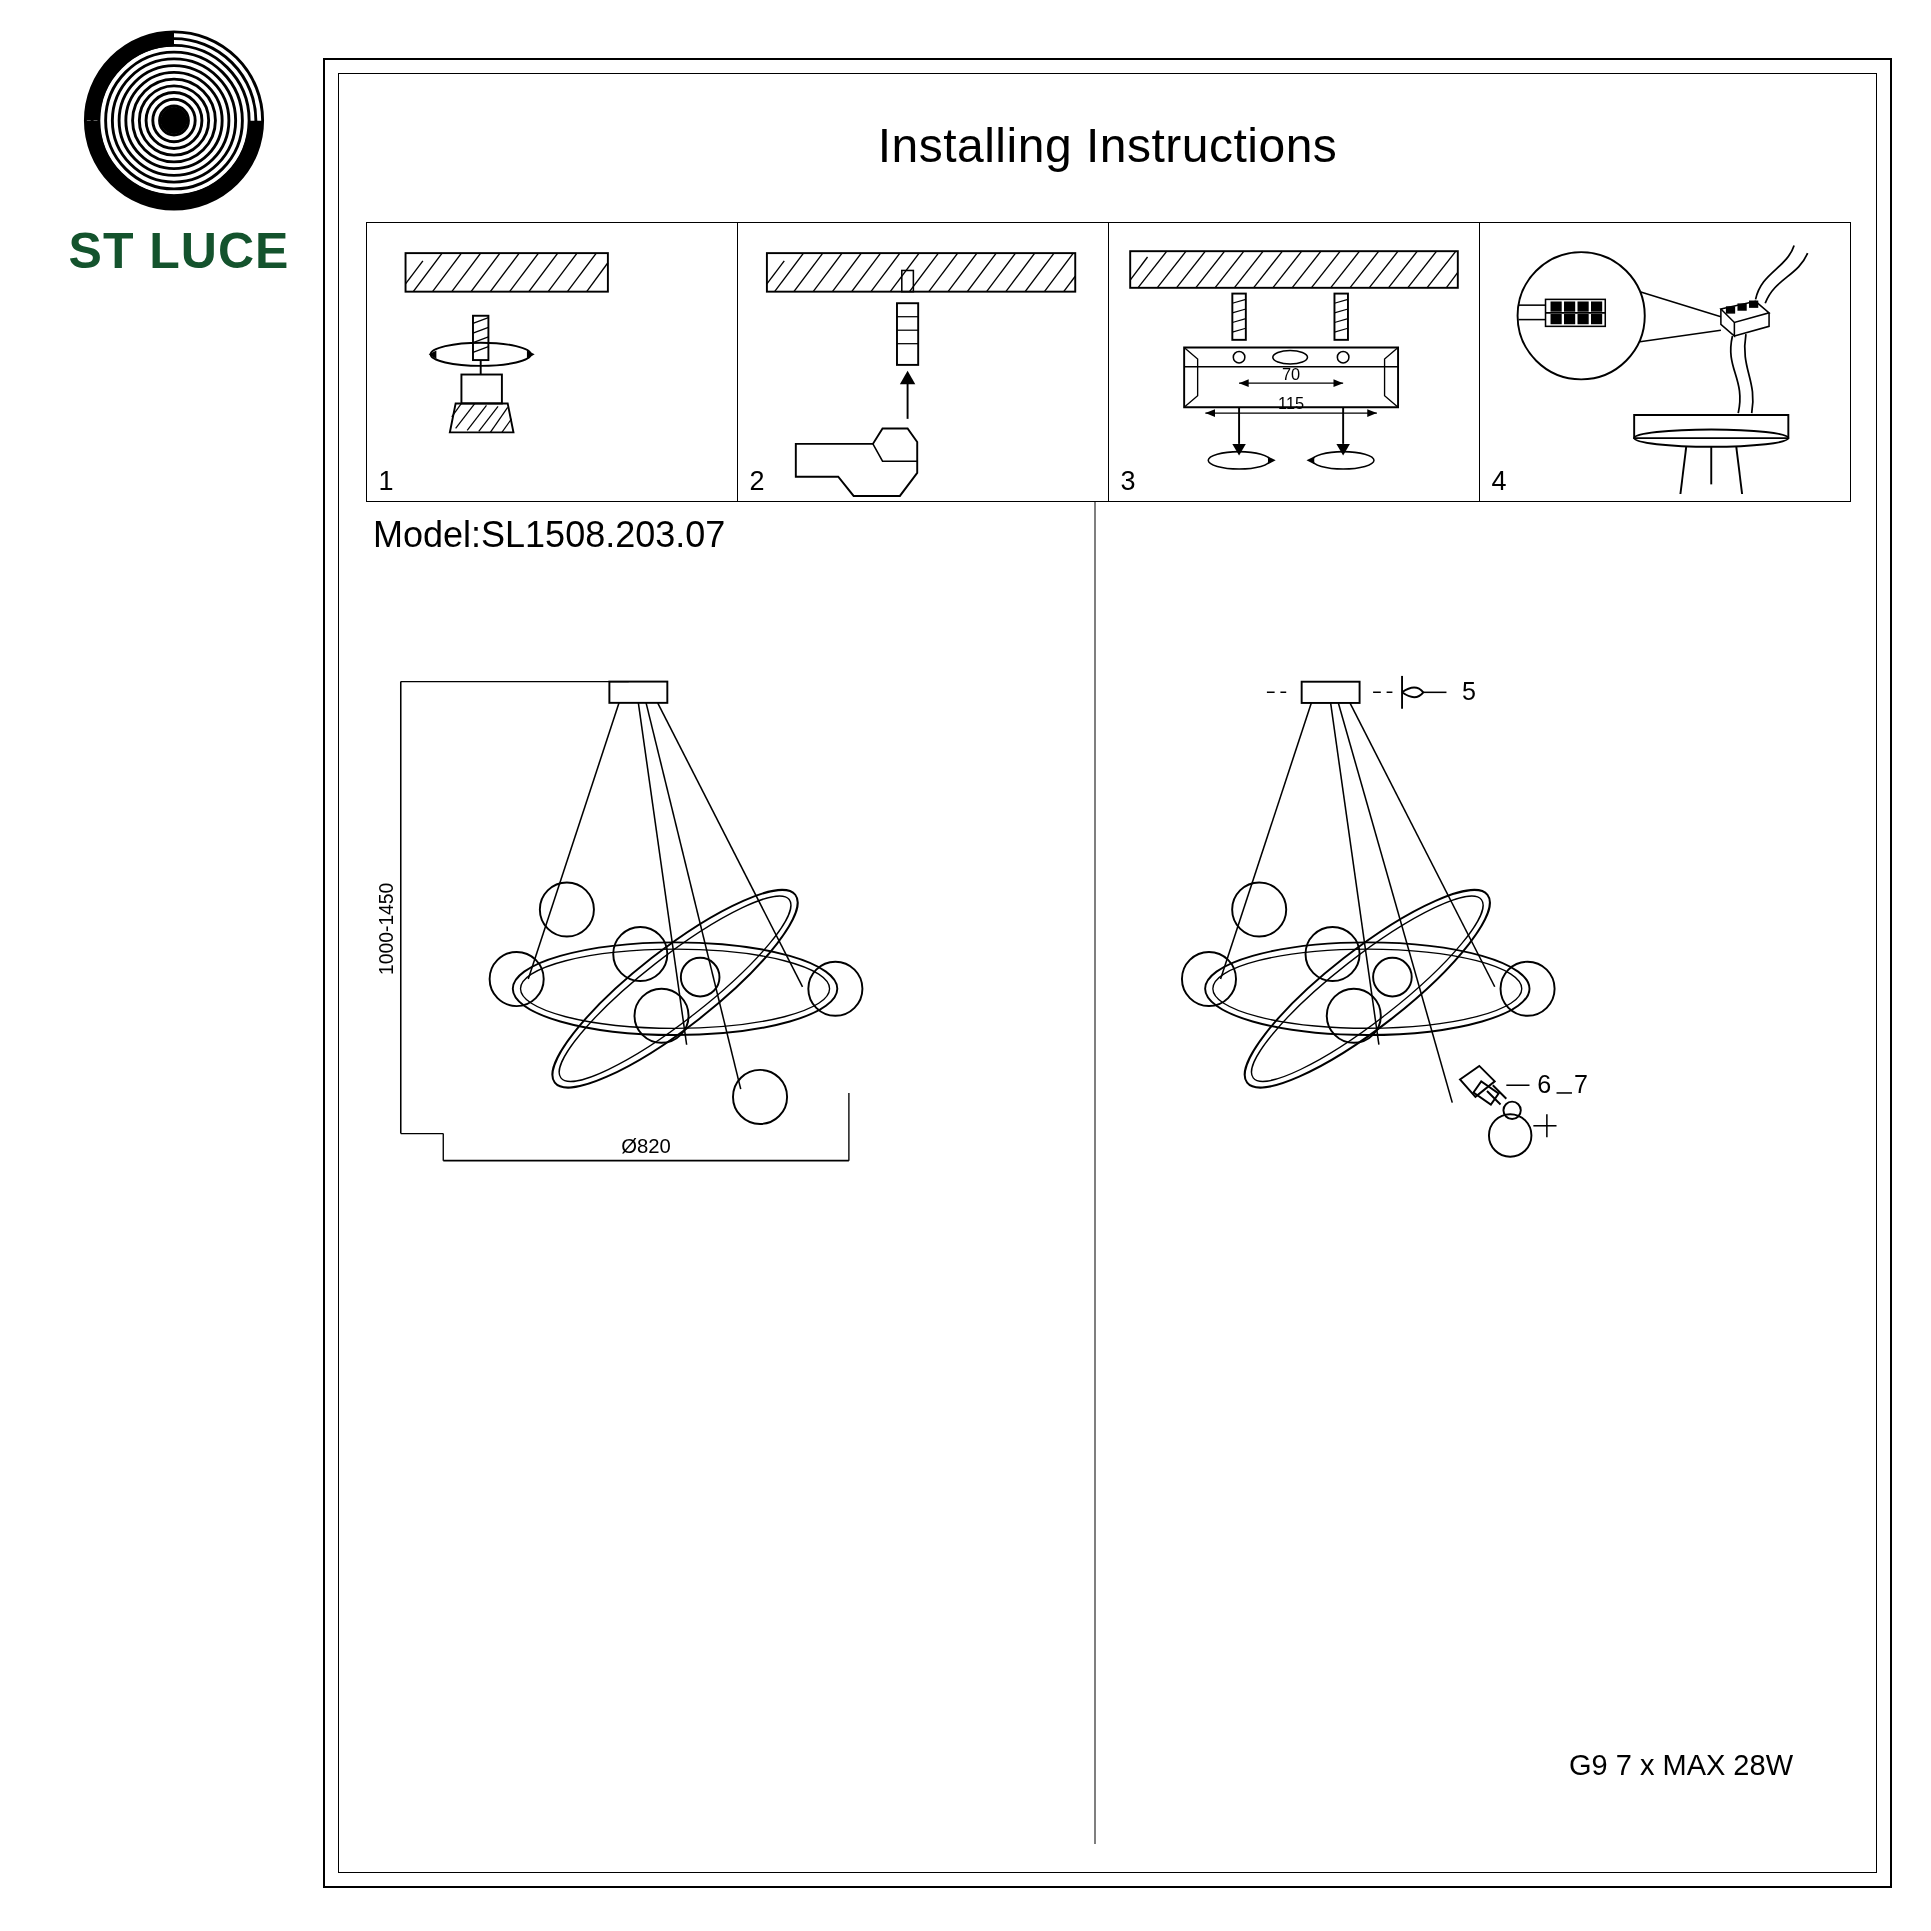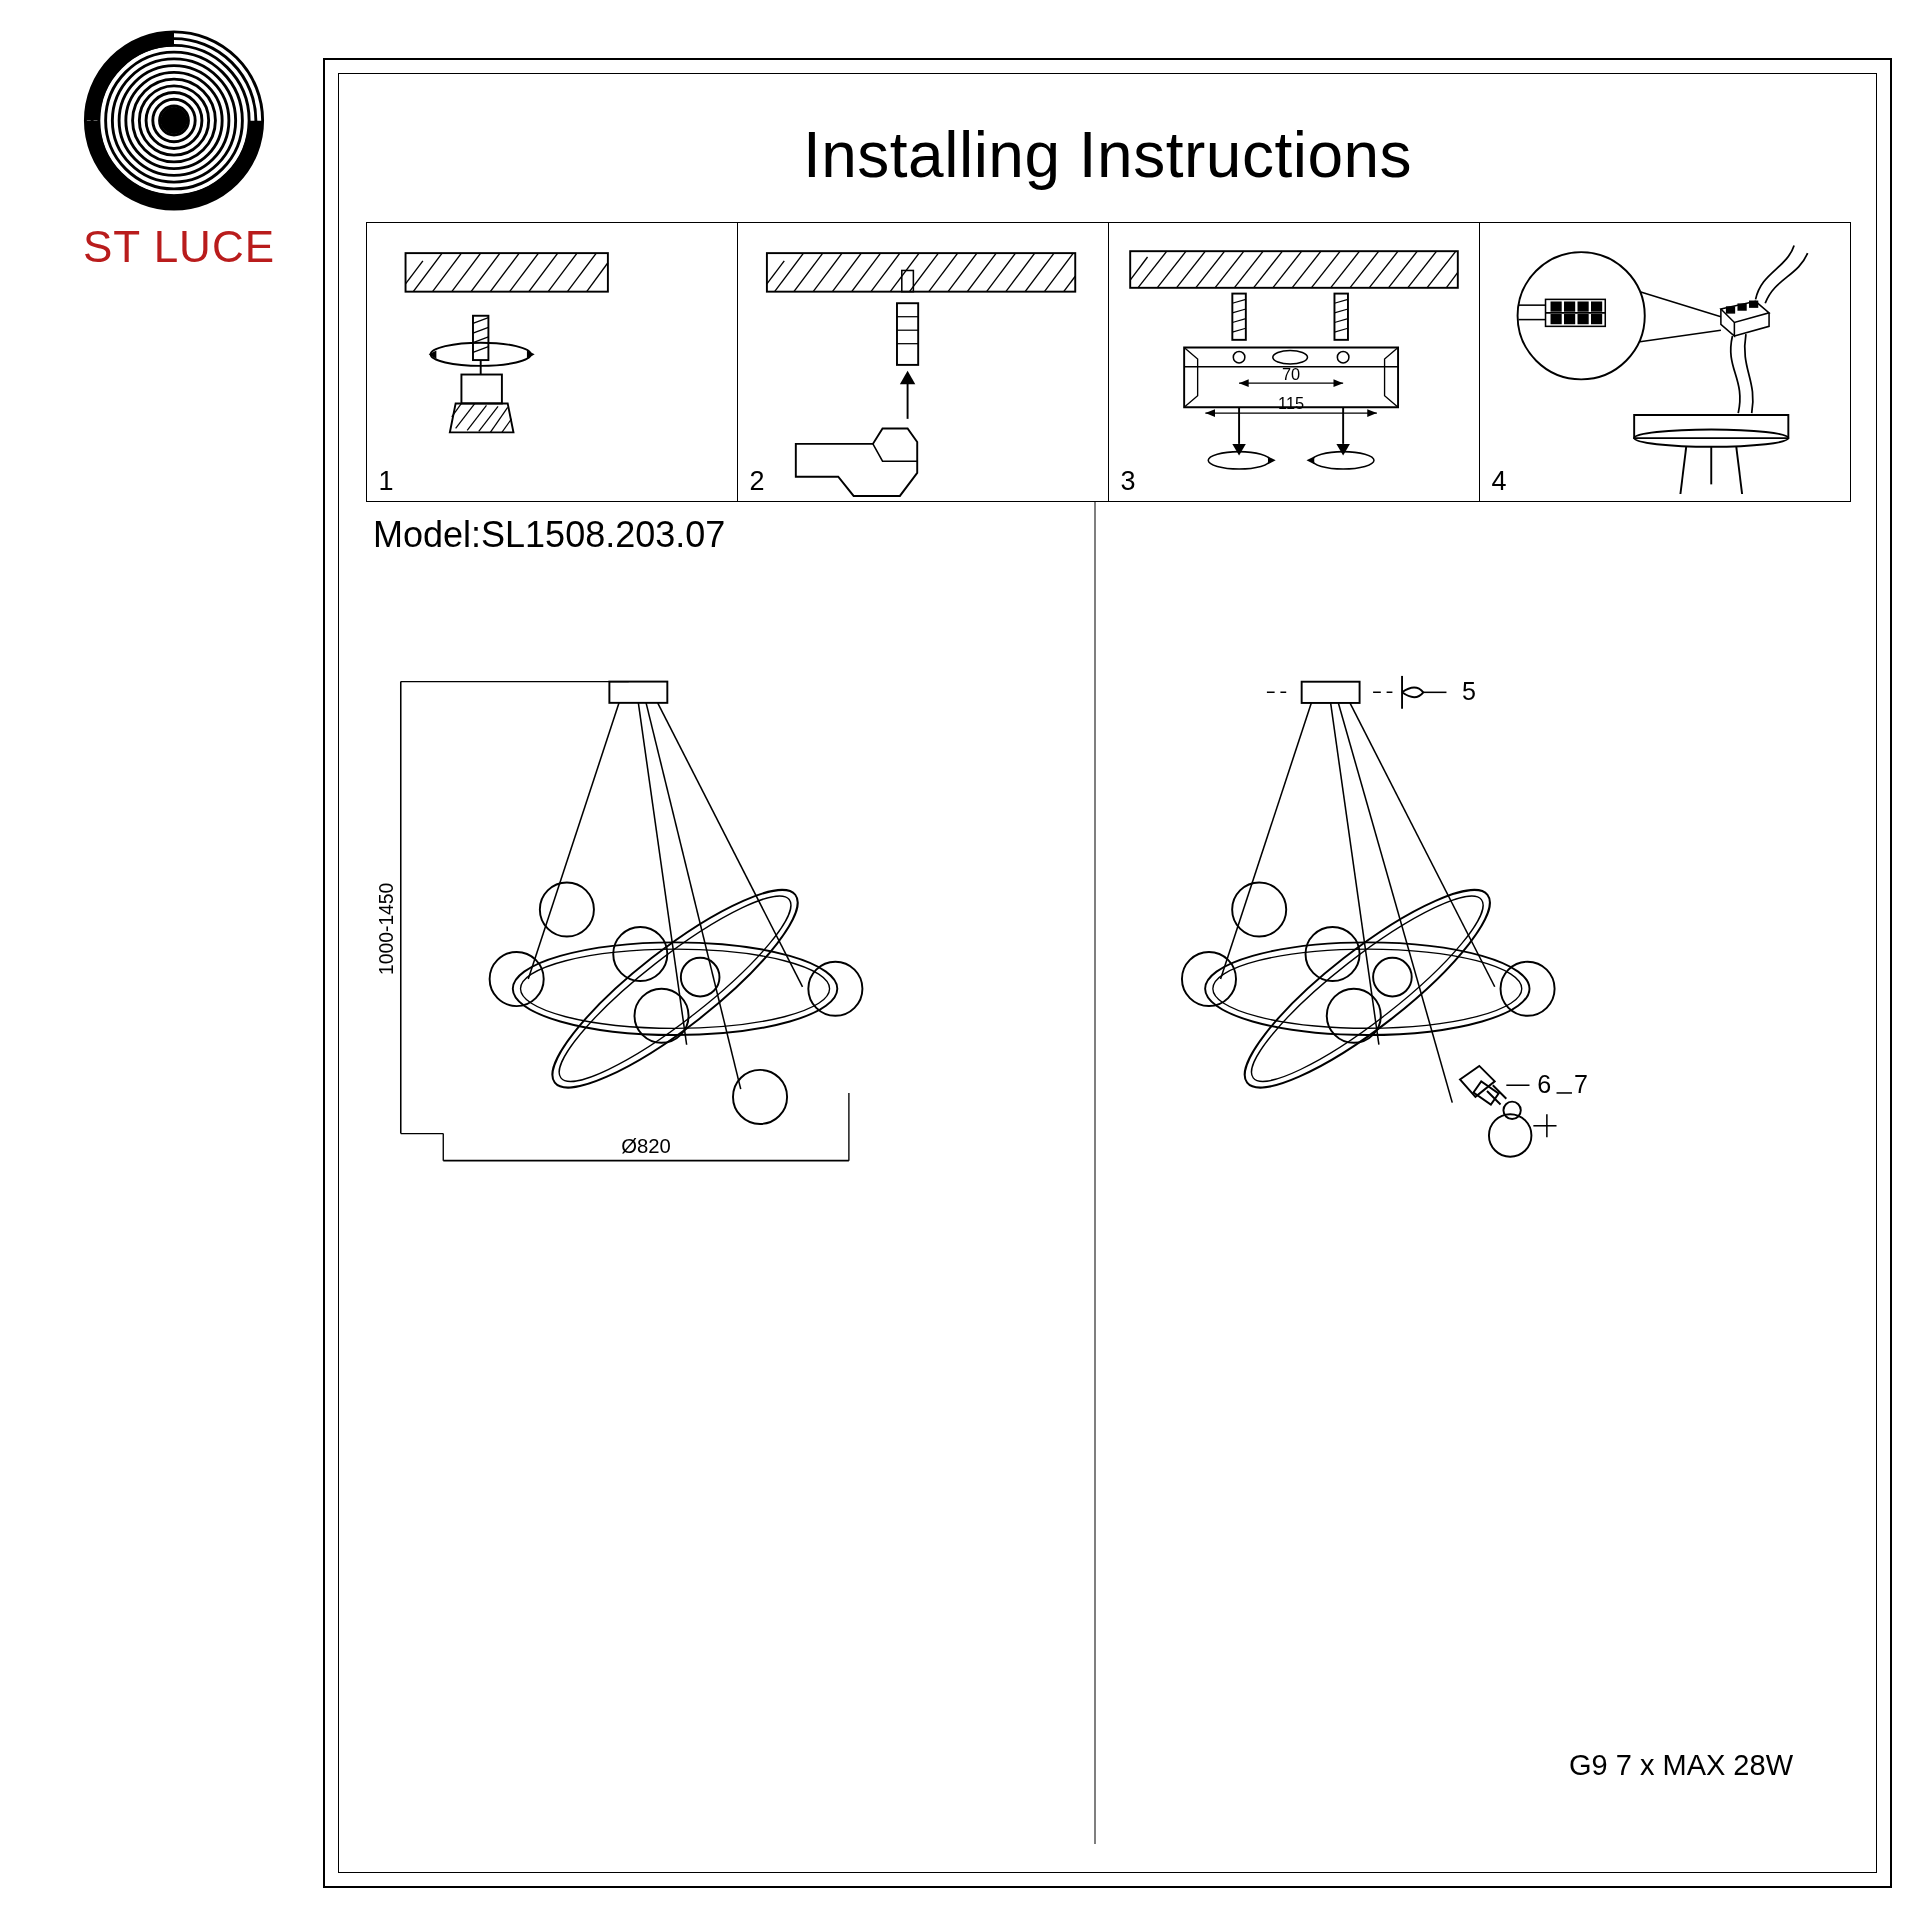--- a/index.html
+++ b/index.html
@@ -30,24 +30,24 @@
     top: 0px;
     width: 222px;
     height: 183px;
   }
   #brand-name {
     position: absolute;
     left: 0px;
     top: 193px;
     width: 280px;
     text-align: center;
-    font-size: 44px;
+    font-size: 50px;
     letter-spacing: 1px;
-    font-weight: 400;
-    color: #b91c1c;
+    font-weight: 700;
+    color: #14532d;
   }
 
   
   #sheet {
     position: absolute;
     left: 323px;
     top: 58px;
     width: 1569px;
     height: 1830px;
     border: 2.9px solid #000;
@@ -64,21 +64,21 @@
     box-sizing: border-box;
   }
 
   
   #doc-title {
     position: absolute;
     left: 0;
     top: 58px;
     width: 100%;
     text-align: center;
-    font-size: 64px;
+    font-size: 48px;
     font-weight: 400;
     letter-spacing: 0.5px;
   }
 
   
   #step-strip {
     position: absolute;
     left: 41px;
     top: 162px;
     width: 1485px;

